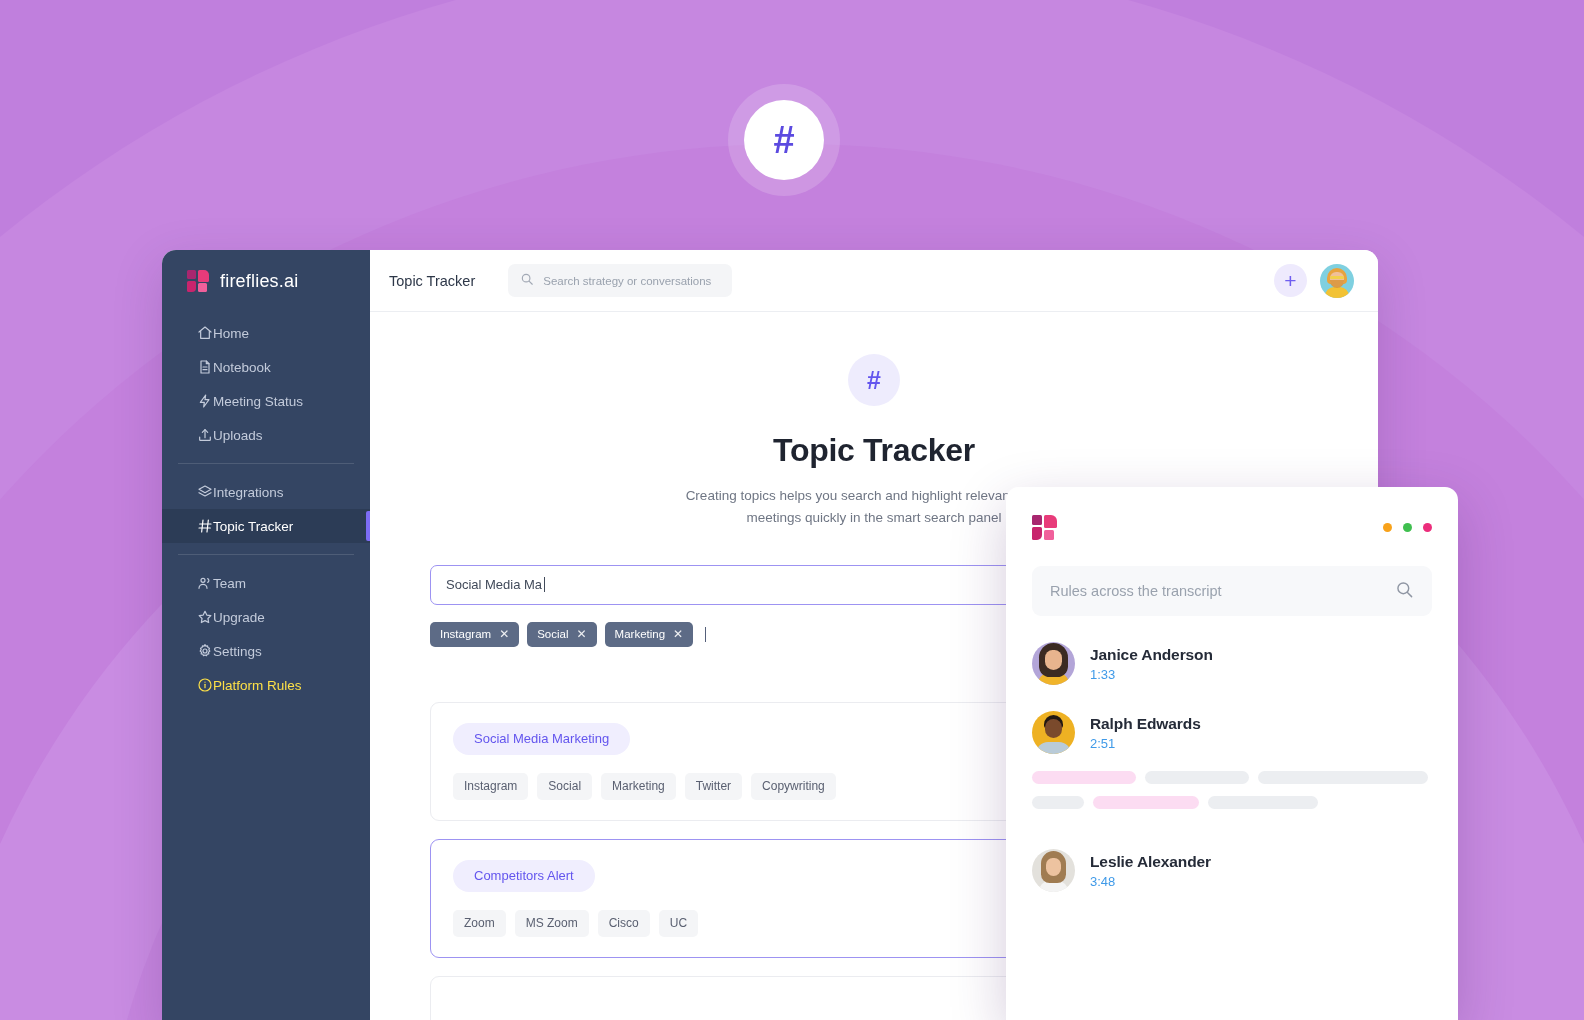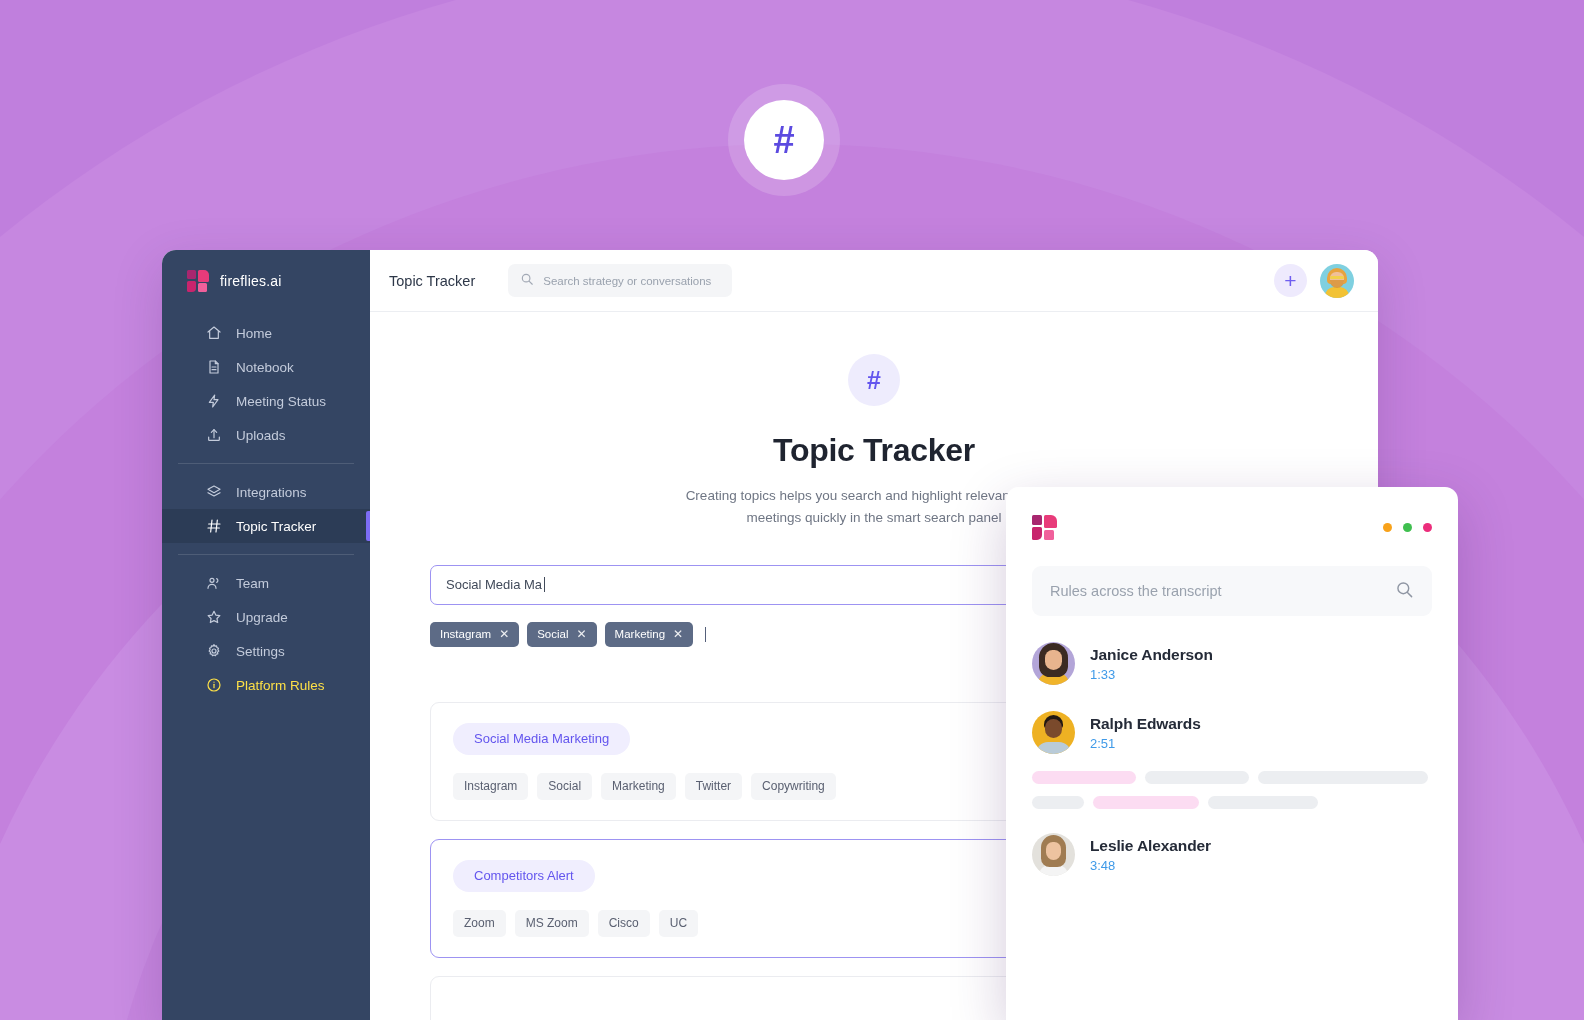--- a/index.html
+++ b/index.html
@@ -64,27 +64,27 @@
     height: 62px; padding-left: 25px;
   }
   .brand-logo { width: 22px; height: 22px; position: relative; flex: 0 0 22px; }
   .brand-logo i {
     position: absolute; display: block; border-radius: 1.5px;
   }
   .brand-logo .b1 { left: 0; top: 0; width: 9px; height: 9px; background: #a8266f; }
   .brand-logo .b2 { left: 11px; top: 0; width: 11px; height: 12px; background: #e83b7a; border-radius: 1.5px 5px 1.5px 1.5px; }
   .brand-logo .b3 { left: 0; top: 11px; width: 9px; height: 11px; background: #c8246d; border-radius: 1.5px 1.5px 4px 1.5px; }
   .brand-logo .b4 { left: 11px; top: 13px; width: 9px; height: 9px; background: #f0609b; }
-  .brand-name { font-size: 14px; color: #ffffff; letter-spacing: .2px; }
+  .brand-name { font-size: 18px; color: #ffffff; letter-spacing: .2px; }
 
   .nav-group { padding: 4px 0; }
   .nav-sep { height: 1px; background: rgba(255,255,255,0.13); margin: 7px 16px; }
   .nav-item {
-    display: flex; align-items: center; gap: 14px;
-    height: 34px; padding-left: 43px;
+    display: flex; align-items: center; 
+    height: 34px; padding-left: 34px;
     font-size: 13.5px; color: #c3cbdb;
     position: relative;
     cursor: pointer;
   }
   .nav-item .nav-ico { width: 17px; height: 17px; flex: 0 0 17px; display: flex; align-items: center; justify-content: center; }
   .nav-item .nav-ico svg { display: block; }
   .nav-item.active { background: #2c3c56; color: #ffffff; }
   .nav-item.active::after {
     content: ""; position: absolute; right: 0; top: 2px; bottom: 2px;
     width: 4px; background: #7c6cf5; border-radius: 2px 0 0 2px;
@@ -542,21 +542,21 @@
         <span class="skel g" style="width:170px"></span>
       </div>
       <div class="skel-row">
         <span class="skel g" style="width:52px"></span>
         <span class="skel p" style="width:106px"></span>
         <span class="skel g" style="width:110px"></span>
       </div>
     </div>
   </div>
 
-  <div class="entry" style="margin-top:24px">
+  <div class="entry" style="margin-top:40px">
     <div class="entry-head">
       <span class="entry-avatar">
         <span class="a3-bg"></span>
           <span class="a3-body"></span>
           <span class="a3-hair"></span>
           <span class="a3-face"></span>
       </span>
       <span>
         <div class="entry-name">Leslie Alexander</div>
         <div class="entry-time">3:48</div>

